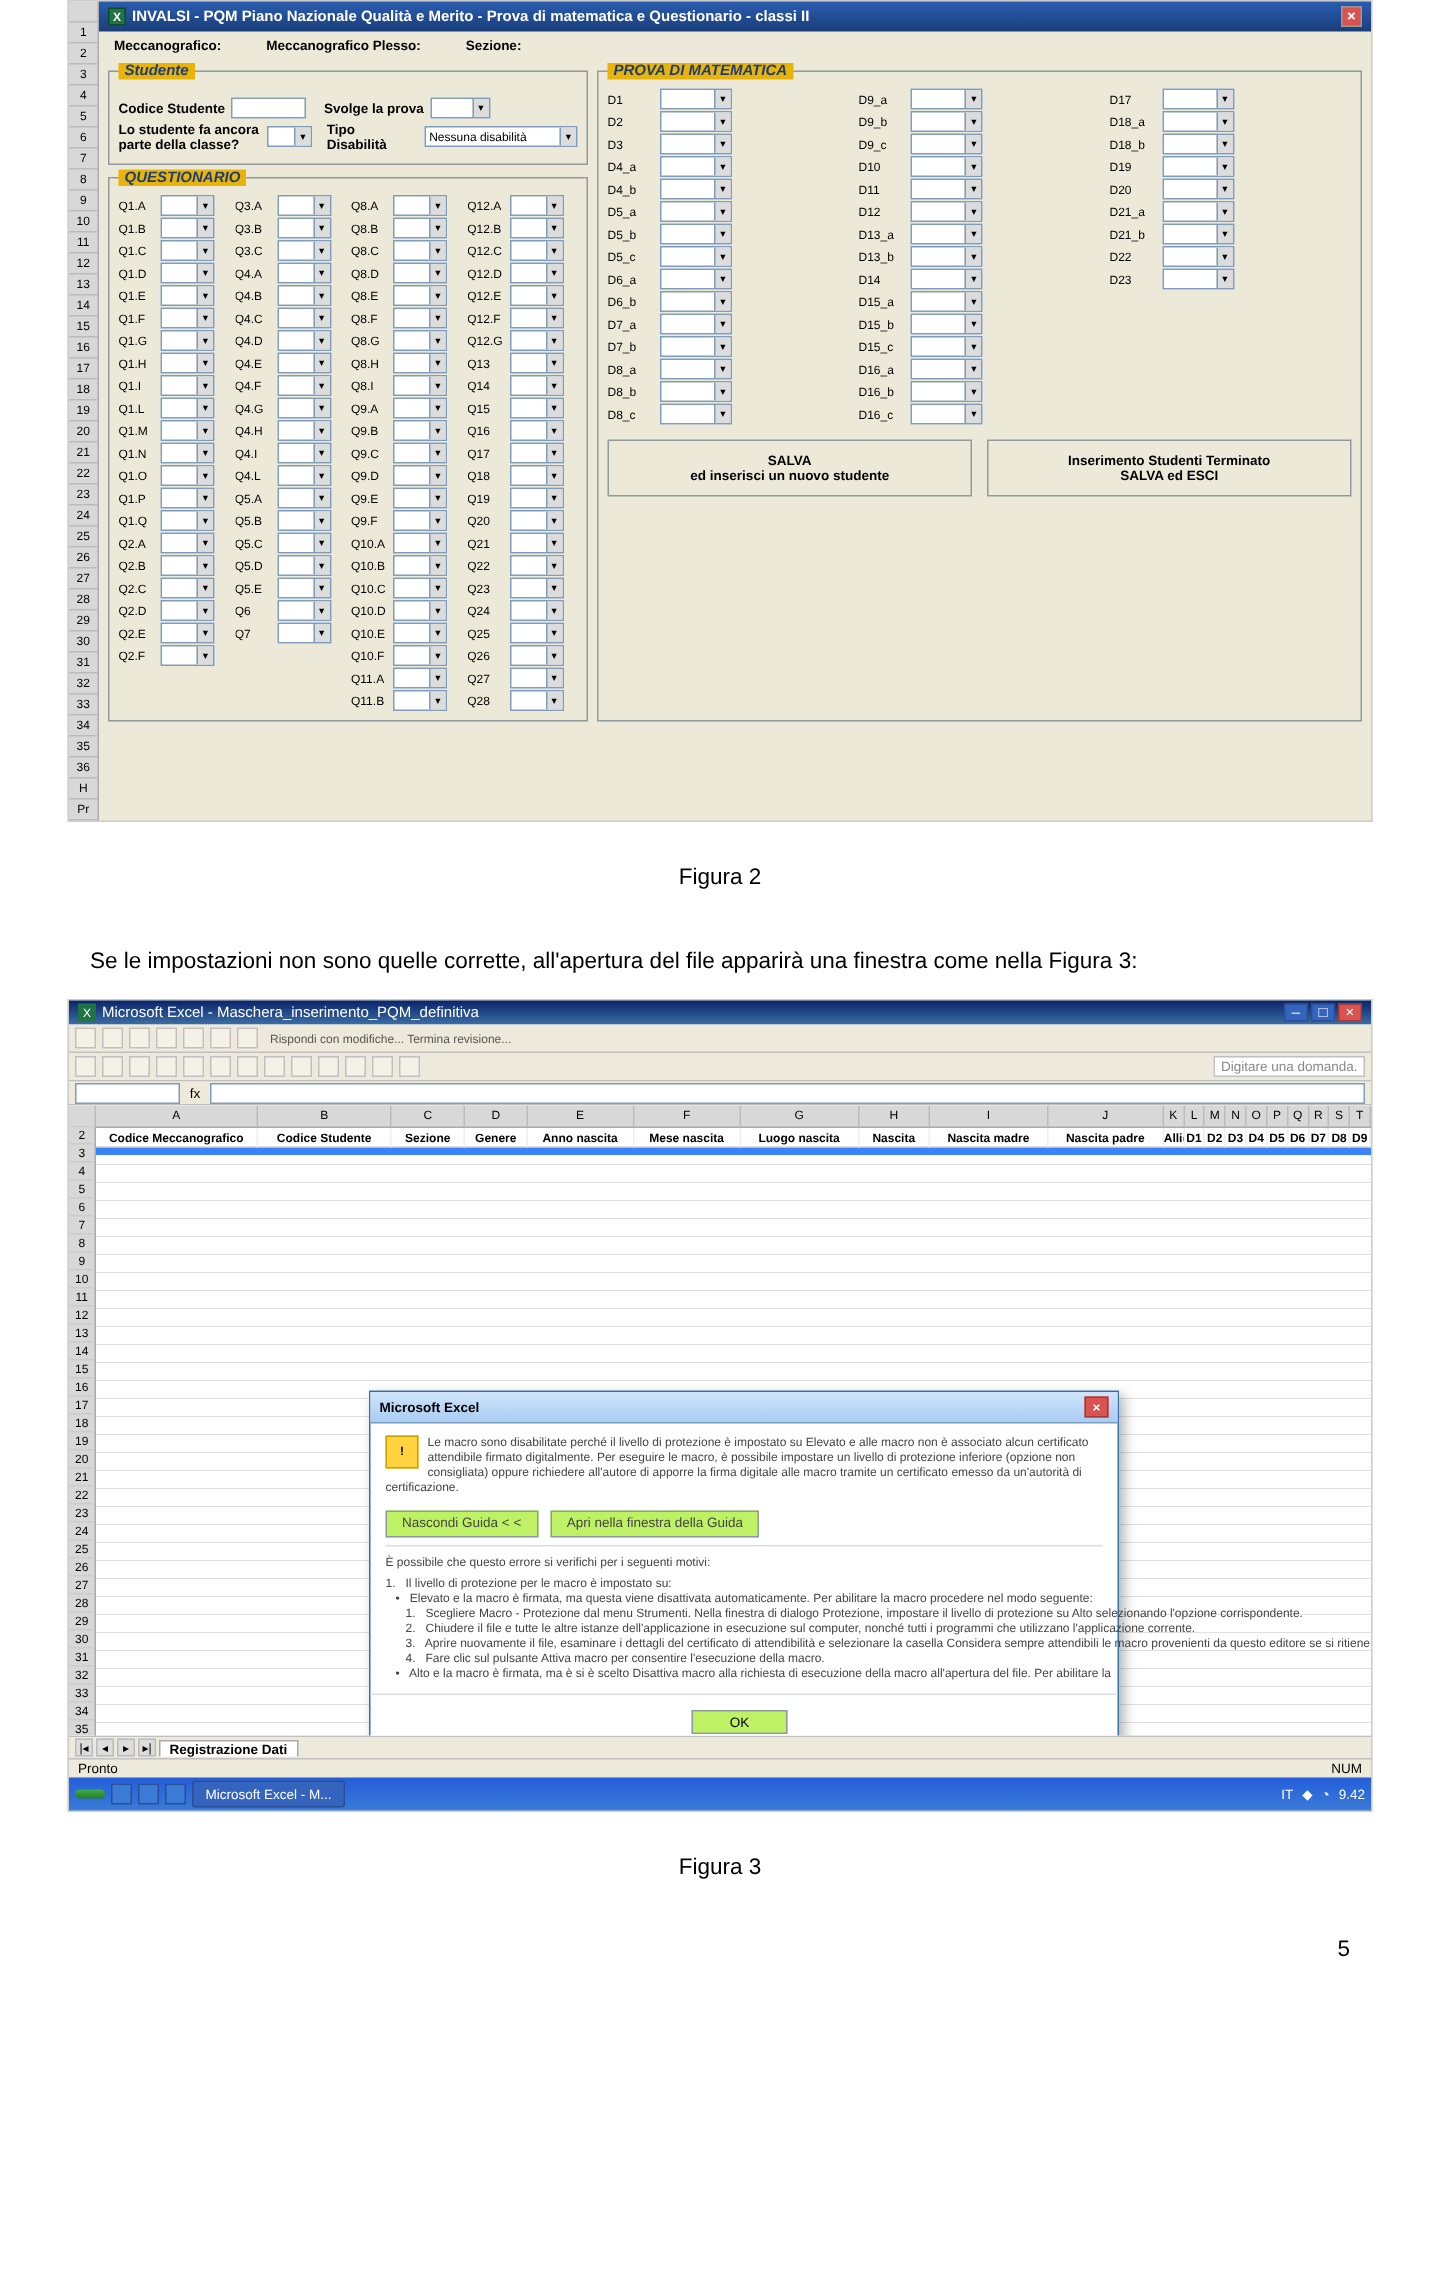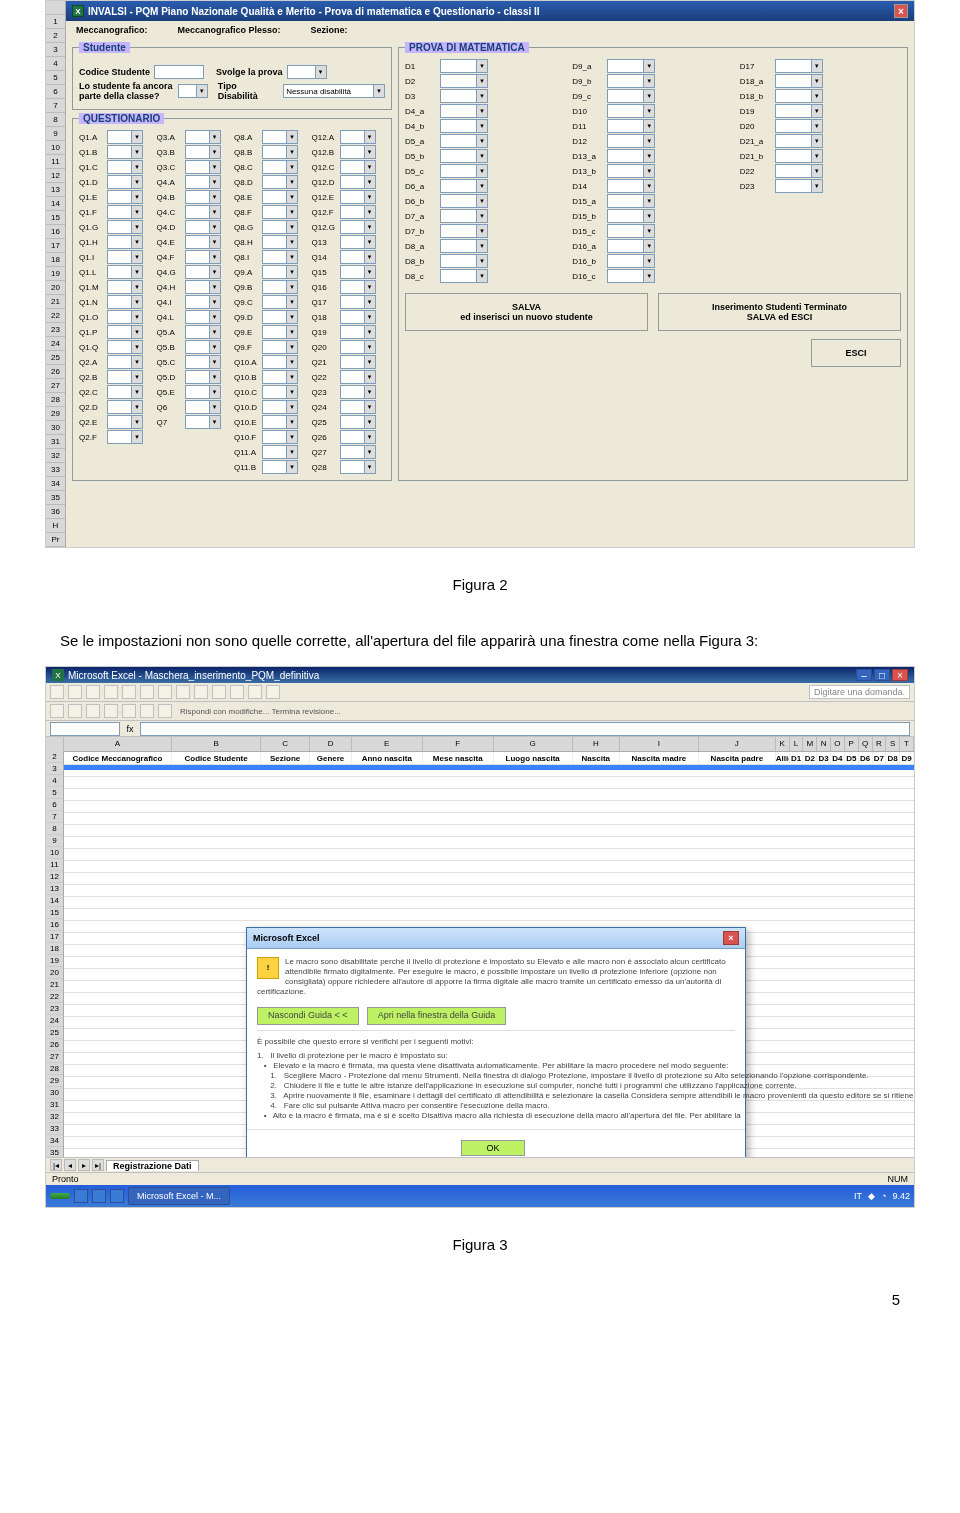--- a/index.html
+++ b/index.html
@@ -64,26 +64,27 @@
   }
   .panel {
     border: 1px solid #919b9c;
     padding: 4px 6px 6px 6px;
     position: relative;
     margin-top: 8px;
   }
   .panel > .legend {
     position: relative;
     top: -10px;
-    background: #c4b5fd;
+    background: #eab308;
     display: inline-block;
     padding: 0 4px;
     font-weight: bold;
     color: #1a3e7a;
     font-size: 10px;
+    font-style: italic;
   }
   .studente { width: 290px; }
   .questionario { width: 290px; }
   .prova { flex: 1; }
   .row { display: flex; align-items: center; gap: 4px; margin: 2px 0; }
   .lbl { font-size: 9px; }
   .lblb { font-weight: bold; }
   .inp {
     background: #fff;
     border: 1px solid #7f9db9;
@@ -1330,23 +1331,20 @@
                 </span>
               </div>
               <div class="pcell"></div>
             </div>
           <div class="btns">
             <div class="btn" style="flex:1;white-space:pre-line">SALVA
 ed  inserisci un nuovo studente</div>
             <div class="btn" style="flex:1;white-space:pre-line">Inserimento Studenti Terminato
 SALVA ed ESCI</div>
           </div>
-          <div style="display:flex;justify-content:flex-end;margin-top:8px">
-            <div class="btn" style="width:90px">ESCI</div>
-          </div>
         </div>
       </div>
     </div>
   </div>
 </div>
 
 <div class="caption">Figura  2</div>
 
 <div class="bodytext">Se  le  impostazioni  non  sono  quelle  corrette,  all'apertura  del  file  apparirà  una  finestra  come  nella  Figura  3:</div>
 
@@ -1361,37 +1359,37 @@
     </span>
   </div>
   <div class="toolbar">
     <span class="tbicon"></span>
     <span class="tbicon"></span>
     <span class="tbicon"></span>
     <span class="tbicon"></span>
     <span class="tbicon"></span>
     <span class="tbicon"></span>
     <span class="tbicon"></span>
-    <span class="tbicon"></span>
-    <span class="tbicon"></span>
-    <span class="tbicon"></span>
-    <span class="tbicon"></span>
-    <span class="tbicon"></span>
-    <span class="tbicon"></span>
-    <span class="askbox">Digitare una domanda.</span>
+    <span style="font-size:8px;margin-left:4px;color:#555">Rispondi con modifiche...  Termina revisione...</span>
   </div>
   <div class="toolbar">
     <span class="tbicon"></span>
     <span class="tbicon"></span>
     <span class="tbicon"></span>
     <span class="tbicon"></span>
     <span class="tbicon"></span>
     <span class="tbicon"></span>
     <span class="tbicon"></span>
-    <span style="font-size:8px;margin-left:4px;color:#555">Rispondi con modifiche...  Termina revisione...</span>
+    <span class="tbicon"></span>
+    <span class="tbicon"></span>
+    <span class="tbicon"></span>
+    <span class="tbicon"></span>
+    <span class="tbicon"></span>
+    <span class="tbicon"></span>
+    <span class="askbox">Digitare una domanda.</span>
   </div>
   <div class="toolbar" style="height:16px">
     <span class="inp" style="width:70px;height:14px"></span>
     <span style="width:12px;text-align:center">fx</span>
     <span class="inp" style="flex:1;height:14px"></span>
   </div>
 
   <div class="sheet-area">
     <div class="colheads" id="colheads2">
         <div class="ch" style="width: 18px;"></div>

